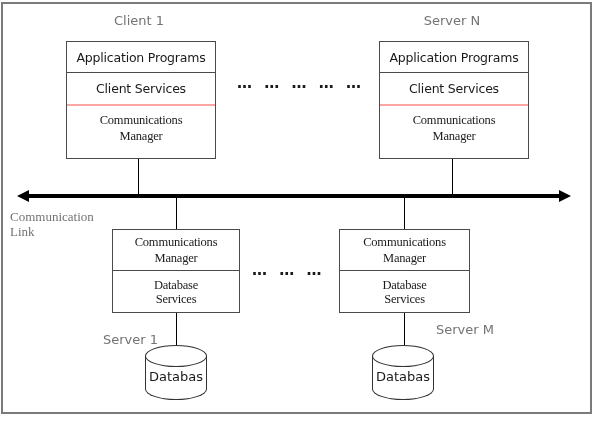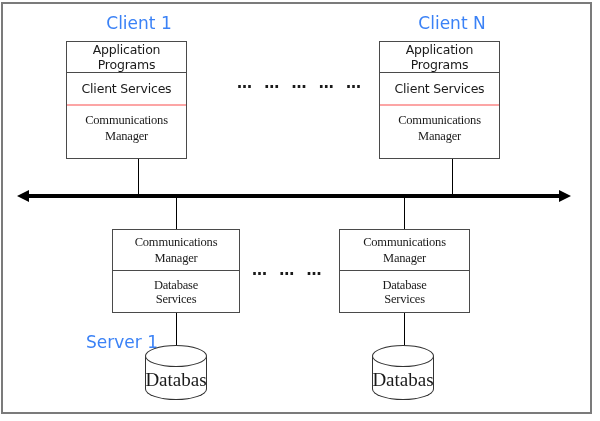--- a/index.html
+++ b/index.html
@@ -5,26 +5,26 @@
   * { margin:0; padding:0; box-sizing:border-box; }
   body { background:#fff; font-family:"DejaVu Sans", sans-serif; }
   .canvas {
     position:relative; width:600px; height:421px; background:#ffffff;
     color:#1a1a1a; overflow:hidden;
   }
   .frame {
     position:absolute; left:1px; top:2px; width:591px; height:412px;
     border:2px solid #7b7b7b;
   }
-  .label { position:absolute; font-size:17px; color:#3b82f6; }
+  .label { position:absolute; font-size:13px; color:#737373; }
   .pre { white-space:pre-line;font-family:Liberation Serif, serif; }
 
   
   .box { position:absolute; border:1px solid #4a4a4a; background:#fff; }
-  .client { left:66px; top:41px; width:121px; height:118px; display:flex; flex-direction:column; }
+  .client { left:66px; top:41px; width:150px; height:118px; display:flex; flex-direction:column; }
   .client.cn { left:379px; }
   .sec {
     font-size:12.5px; letter-spacing:-0.2px; line-height:15px;
     display:flex; align-items:center; justify-content:center; text-align:center;
   }
   .client .s1 { height:31px; border-bottom:1px solid #4a4a4a; }
   .client .s2 { height:33px; border-bottom:2px solid #fca5a5; }
   .client .s3 { flex:1; align-items:flex-start; padding-top:6px; line-height:16px; }
 
   .client-title { width:146px; top:13px; text-align:center; }
@@ -59,32 +59,32 @@
   
   .cyl-top {
     position:absolute; top:345px; width:62px; height:22px;
     border:1px solid #333; border-radius:50%; background:#fff; z-index:2;
   }
   .cyl-body {
     position:absolute; top:356px; width:62px; height:44px;
     border:1px solid #333; border-top:none; background:#fff; z-index:1;
     border-radius:0 0 31px 31px / 0 0 11px 11px;
   }
-  .cyl-label { position:absolute; top:369px; width:62px; text-align:center; font-size:19px; z-index:3;font-family:Liberation Serif, serif; }
+  .cyl-label { position:absolute; top:369px; width:62px; text-align:center; font-size:13px; z-index:3; }
   .cl-1 { left:145px; } .cl-m { left:372px; }
 </style>
 </head>
 <body>
 
 <div class="canvas">
 
   <div class="frame"></div>
 
   <div class="label client-title t-c1">Client 1</div>
-  <div class="label client-title t-cn">Client N</div>
+  <div class="label client-title t-cn">Server N</div>
 
   <div class="box client c1">
     <div class="sec s1">Application Programs</div>
     <div class="sec s2">Client Services</div>
     <div class="sec s3 pre">Communications
 Manager</div>
   </div>
 
   <div class="box client cn">
     <div class="sec s1">Application Programs</div>
@@ -94,20 +94,22 @@
   </div>
 
   <div class="dots dots-top">… … … … …</div>
 
   <div class="vline" style="left:138px; top:159px; height:35px;"></div>
   <div class="vline" style="left:452px; top:159px; height:35px;"></div>
 
   <div class="arrow-shaft"></div>
   <div class="ah ah-left"></div>
   <div class="ah ah-right"></div>
+  <div class="label pre comm-label">Communication
+Link</div>
 
   <div class="vline" style="left:176px; top:198px; height:31px;"></div>
   <div class="vline" style="left:404px; top:198px; height:31px;"></div>
 
   <div class="box server s1b">
     <div class="sec sa pre">Communications
 Manager</div>
     <div class="sec sb pre">Database
 Services</div>
   </div>
@@ -115,20 +117,21 @@
   <div class="box server smb">
     <div class="sec sa pre">Communications
 Manager</div>
     <div class="sec sb pre">Database
 Services</div>
   </div>
 
   <div class="dots dots-mid">… … …</div>
 
   <div class="label srv-label-1">Server 1</div>
+  <div class="label srv-label-m">Server M</div>
 
   <div class="vline" style="left:176px; top:313px; height:35px;"></div>
   <div class="vline" style="left:404px; top:313px; height:35px;"></div>
 
   <div class="cyl-body cl-1"></div>
   <div class="cyl-top cl-1"></div>
   <div class="cyl-label cl-1">Databas</div>
 
   <div class="cyl-body cl-m"></div>
   <div class="cyl-top cl-m"></div>

